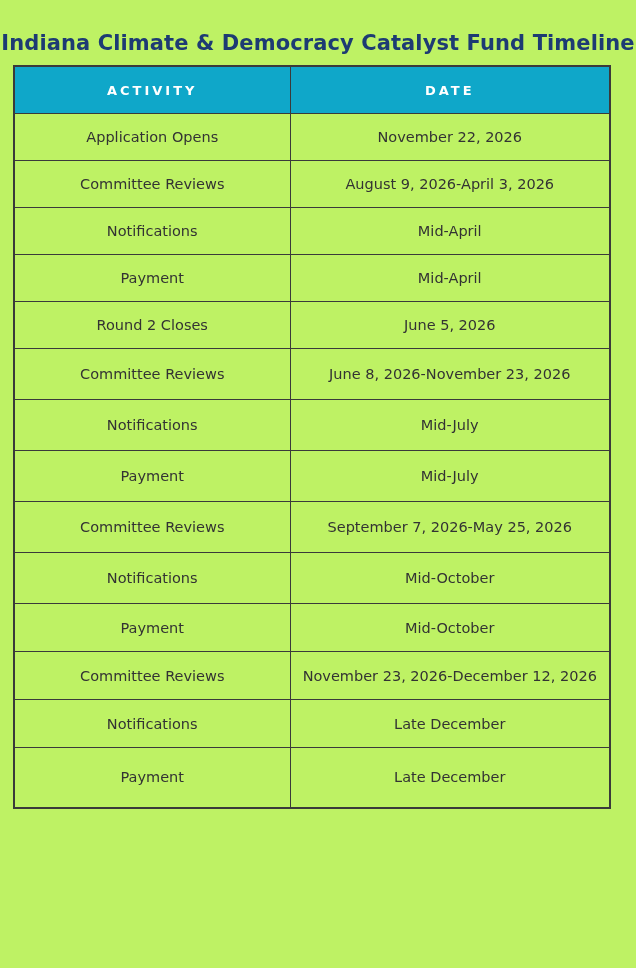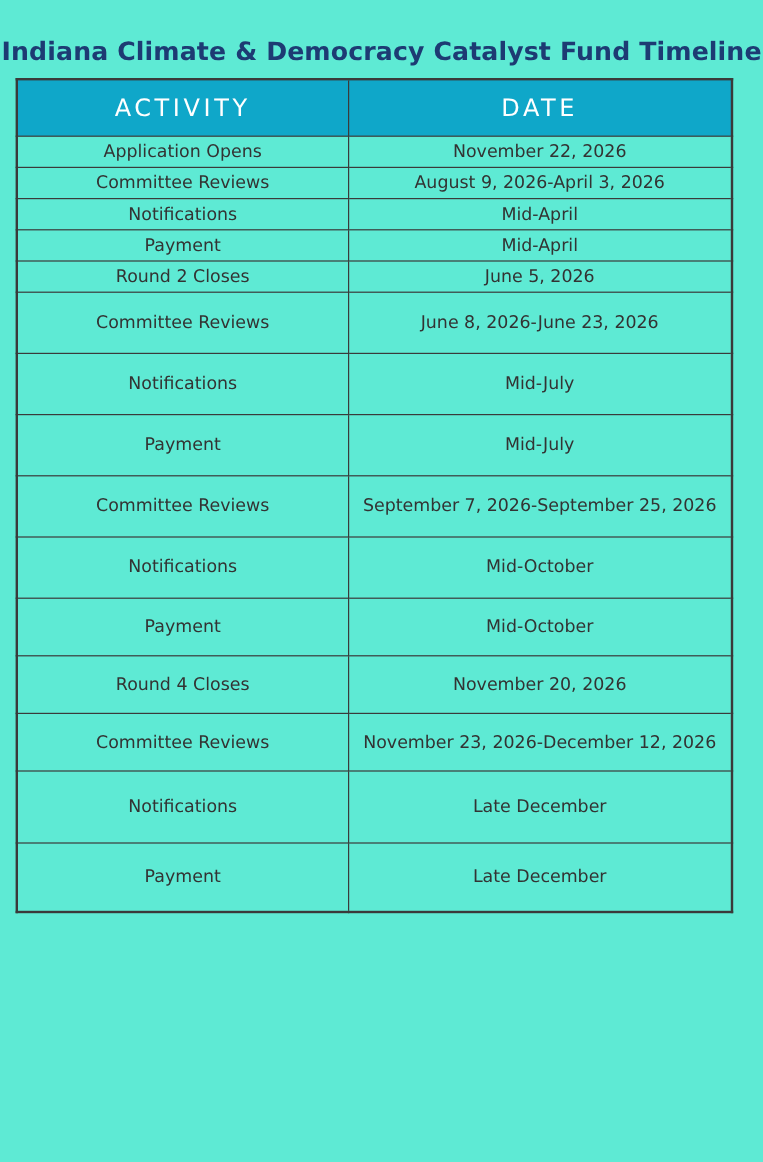--- a/index.html
+++ b/index.html
@@ -8,21 +8,21 @@
     background: #ffffff;
     width: 636px;
     height: 968px;
     font-family: "DejaVu Sans", "Liberation Sans", sans-serif;
     overflow: hidden;
   }
   .page {
     position: relative;
     width: 636px;
     height: 968px;
-    background: #5eead4;
+    background: #bef264;
   }
   .title {
     margin: 0;
     padding-top: 31px;
     text-align: center;
     font-size: 21px;
     font-weight: bold;
     letter-spacing: 0.1px;
     color: var(--title-color, #1d3b73);
     font-family: "DejaVu Sans", "Liberation Sans", sans-serif;
@@ -39,32 +39,32 @@
     border: 1px solid var(--border-color, #3a3a3a);
     text-align: center;
     vertical-align: middle;
     padding: 0 4px;
     overflow: hidden;
     white-space: nowrap;
   }
   table.timeline th {
     background: var(--accent, #0fa7c9);
     color: var(--header-text, #ffffff);
-    font-size: 20px;
-    font-weight: normal;
+    font-size: 13px;
+    font-weight: bold;
     letter-spacing: 3px;
     height: 46px;
   }
   table.timeline col.col-activity { width: 276px; }
   table.timeline td {
     color: var(--cell-text, #333333);
     font-size: 14.5px;
     font-weight: normal;
   }
-  tbody tr { height: 26px; }
+  tbody tr { height: 47px; }
   tbody tr:nth-child(n+6)  { height: 51px; }
   tbody tr:nth-child(n+11) { height: 48px; }
   tbody tr:nth-child(14)   { height: 60px; }
   tbody tr:nth-child(15)   { height: 57px; }
   tbody tr:nth-child(16)   { height: 52px; }
   tbody tr:nth-child(17)   { height: 47px; }
 </style>
 </head>
 <body>
 
@@ -98,45 +98,41 @@
         <tr>
           <td>Payment</td>
           <td>Mid-April</td>
         </tr>
         <tr>
           <td>Round 2 Closes</td>
           <td>June 5, 2026</td>
         </tr>
         <tr>
           <td>Committee Reviews</td>
-          <td>June 8, 2026-June 23, 2026</td>
+          <td>June 8, 2026-November 23, 2026</td>
         </tr>
         <tr>
           <td>Notifications</td>
           <td>Mid-July</td>
         </tr>
         <tr>
           <td>Payment</td>
           <td>Mid-July</td>
         </tr>
         <tr>
           <td>Committee Reviews</td>
-          <td>September 7, 2026-September 25, 2026</td>
+          <td>September 7, 2026-May 25, 2026</td>
         </tr>
         <tr>
           <td>Notifications</td>
           <td>Mid-October</td>
         </tr>
         <tr>
           <td>Payment</td>
           <td>Mid-October</td>
-        </tr>
-        <tr>
-          <td>Round 4 Closes</td>
-          <td>November 20, 2026</td>
         </tr>
         <tr>
           <td>Committee Reviews</td>
           <td>November 23, 2026-December 12, 2026</td>
         </tr>
         <tr>
           <td>Notifications</td>
           <td>Late December</td>
         </tr>
         <tr>

